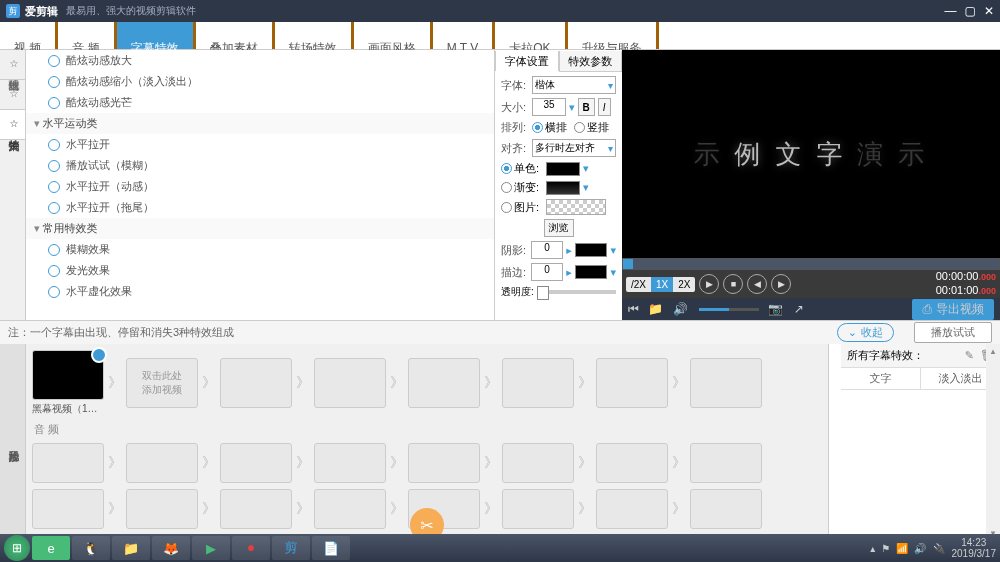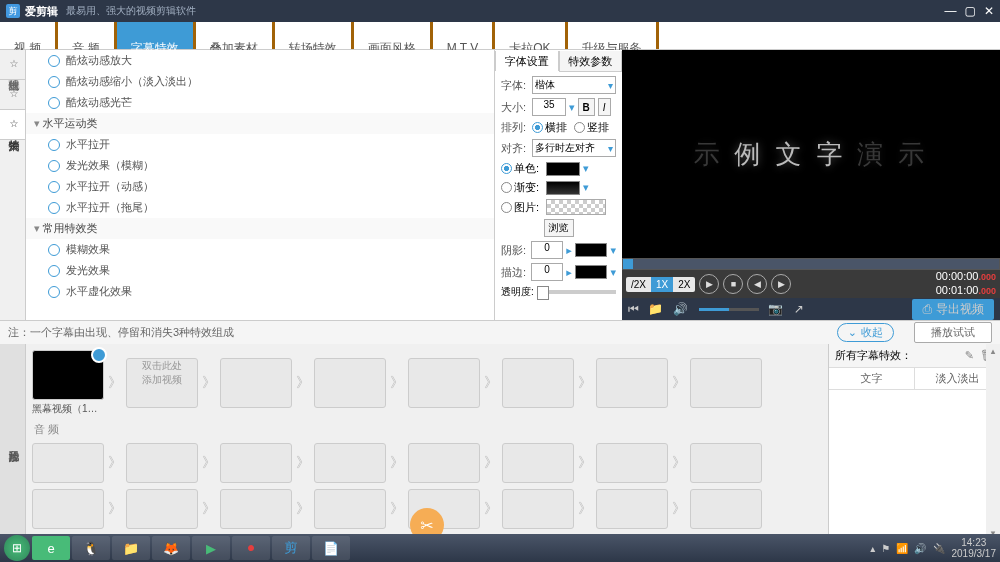--- a/index.html
+++ b/index.html
@@ -75,26 +75,26 @@
 .collapse-btn { margin-left: auto; border: 1px solid #3e9bd6; color: #3e9bd6; padding: 1px 10px; border-radius: 10px; cursor: pointer; display: flex; align-items: center; gap: 4px; }
 .play-effect { border: 1px solid #aaa; padding: 2px 16px; margin-left: 20px; cursor: pointer; background: #fff; border-radius: 2px; }
 
 .timeline { display: flex; height: 196px; background: #f0f0f0; }
 .tl-side { width: 26px; background: #e0e0e0; writing-mode: vertical-rl; text-align: center; padding: 8px 4px; font-size: 11px; color: #555; border-right: 1px solid #ccc; }
 .tl-body { flex: 1; padding: 6px; overflow: hidden; position: relative; }
 .tl-row { display: flex; gap: 4px; align-items: center; margin-bottom: 6px; }
 .clip { width: 72px; height: 50px; background: #e8e8e8; border: 1px solid #ccc; border-radius: 3px; position: relative; cursor: pointer; }
 .clip.video { background: #000; }
 .clip.video::after { content: ""; position: absolute; top: -4px; right: -4px; width: 12px; height: 12px; background: #3e9bd6; border-radius: 50%; border: 2px solid #fff; }
-.clip-add { display: flex; flex-direction: column; align-items: center; font-size: 10px; color: #999; }
+.clip-add { display: flex; flex-direction: column; align-items: center; justify-content: center; font-size: 10px; color: #999; }
 .clip-lbl { font-size: 10px; color: #555; margin-top: 2px; white-space: nowrap; overflow: hidden; width: 72px; }
 .arrow { color: #bbb; font-size: 14px; }
 .cut-btn { position: absolute; left: 50%; bottom: -2px; transform: translateX(-50%); width: 34px; height: 34px; background: #f6ad55; border-radius: 50%; display: flex; align-items: center; justify-content: center; color: #fff; font-size: 16px; cursor: pointer; }
 
-.right-panel { width: 172px; background: #fff; border-left: 1px solid #ccc; font-size: 11px; }
+.right-panel { width: 172px; background: #fff; border-left: 1px solid #ccc; font-size: 11px; padding-left: 12px; }
 .rp-head { padding: 4px 6px; background: #f5f5f5; display: flex; align-items: center; justify-content: space-between; border-bottom: 1px solid #ddd; }
 .rp-icons { display: flex; gap: 6px; color: #888; }
 .rp-icons span { cursor: pointer; }
 .rp-cols { display: flex; border-bottom: 1px solid #ddd; }
 .rp-col { flex: 1; text-align: center; padding: 3px; color: #666; }
 .rp-scroll { position: absolute; right: 0; top: 0; height: 100%; width: 14px; background: #f0f0f0; display: flex; flex-direction: column; align-items: center; justify-content: space-between; padding: 2px 0; }
 .rp-scroll span { font-size: 9px; color: #888; cursor: pointer; }
 
 .taskbar { position: absolute; bottom: 0; left: 0; right: 0; height: 28px; background: linear-gradient(#4a5568, #2d3748); display: flex; align-items: center; padding: 0 4px; gap: 2px; }
 .start { width: 26px; height: 26px; background: radial-gradient(circle, #48bb78, #2f855a); border-radius: 50%; display: flex; align-items: center; justify-content: center; cursor: pointer; }
@@ -134,21 +134,21 @@
     <div class="side-tab"><span class="star">☆</span><span>停留特效</span></div>
     <div class="side-tab active"><span class="star">☆</span><span>消失特效</span></div>
   </div>
 
   <div class="effect-list">
     <div class="eff-item">酷炫动感放大</div>
     <div class="eff-item">酷炫动感缩小（淡入淡出）</div>
     <div class="eff-item">酷炫动感光芒</div>
     <div class="eff-cat">水平运动类</div>
     <div class="eff-item">水平拉开</div>
-    <div class="eff-item">发光效果（模糊）</div>
+    <div class="eff-item">播放试试（模糊）</div>
     <div class="eff-item">水平拉开（动感）</div>
     <div class="eff-item">水平拉开（拖尾）</div>
     <div class="eff-cat">常用特效类</div>
     <div class="eff-item">模糊效果</div>
     <div class="eff-item">发光效果</div>
     <div class="eff-item">水平虚化效果</div>
 
   </div>
 
   <div class="props">

